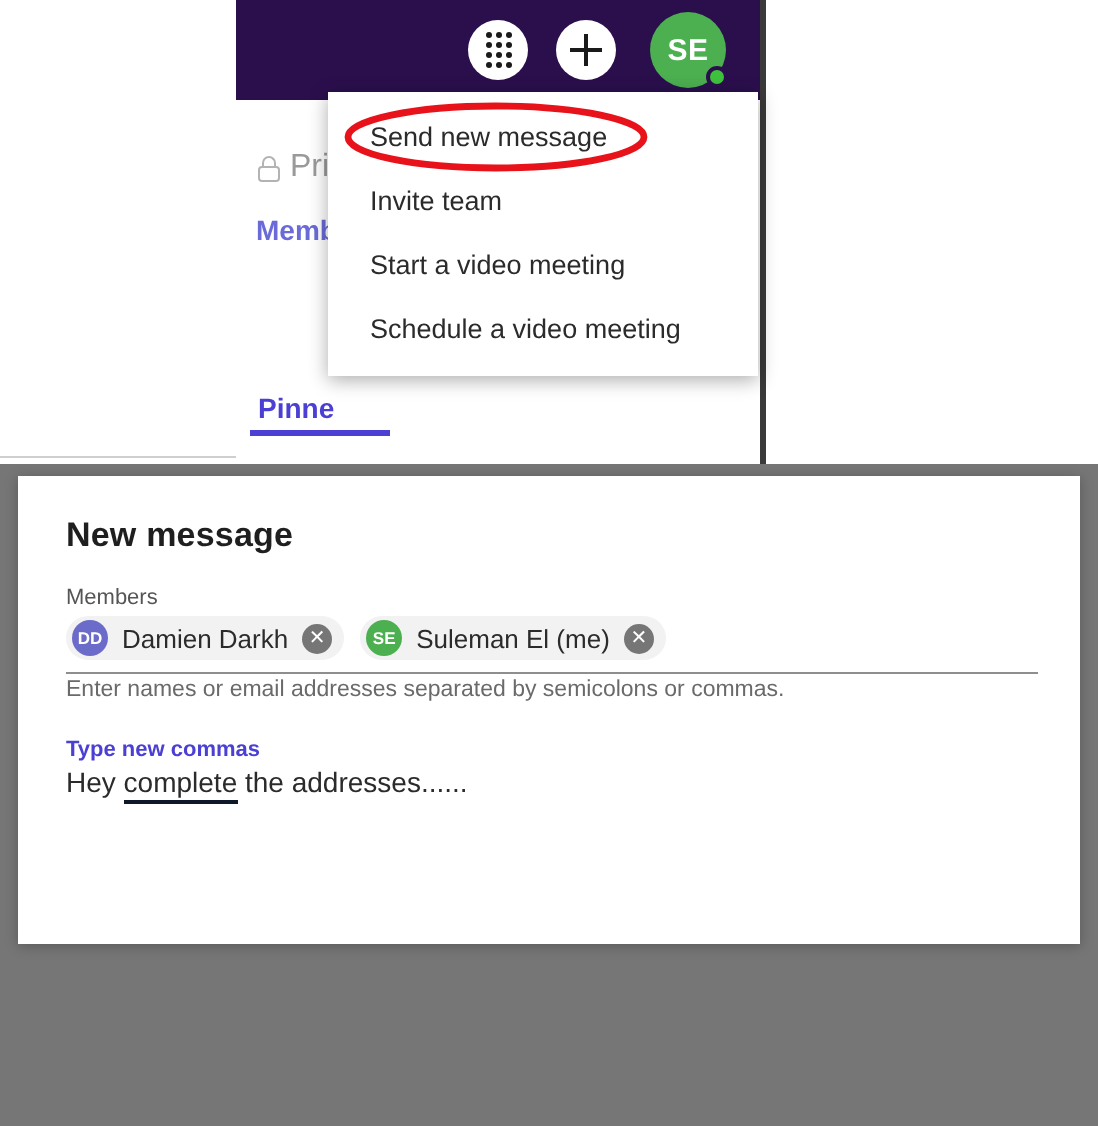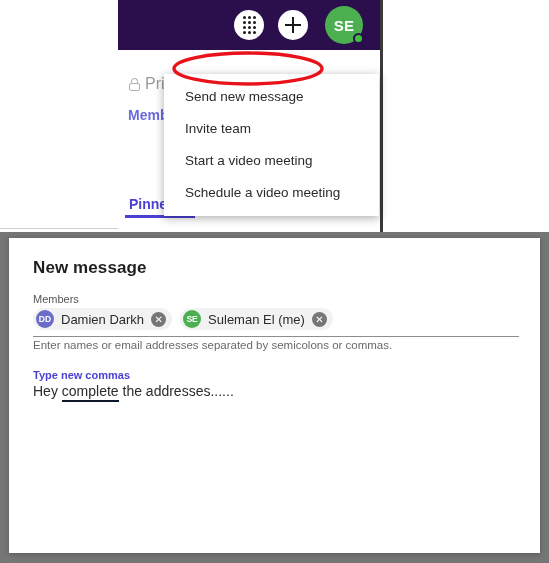--- a/index.html
+++ b/index.html
@@ -180,21 +180,20 @@
 
   
   #dropdown-menu {
     position: absolute;
     left: 164px; top: 46px;
     width: 215px;
     background: #ffffff;
     box-shadow: 0 2px 9px rgba(0,0,0,.33);
     padding: 6px 0 8px 0;
     box-sizing: border-box;
-    margin-top: 28px;
   }
   .menu-item {
     height: 32px;
     display: flex;
     align-items: center;
     padding: 0 14px 0 21px;
     font-size: 13.5px;
     color: #2b2b2b;
     white-space: nowrap;
     box-sizing: border-box;
@@ -223,21 +222,21 @@
     left: 0; top: 232px;
     width: 549px;
     height: 331px;
     background: #767676;
   }
 
   #new-message-dialog {
     position: absolute;
     left: 9px; top: 238px;
     width: 531px;
-    height: 315px;
+    height: 234px;
     background: #ffffff;
     box-sizing: border-box;
     box-shadow: 0 1px 6px rgba(0,0,0,.25);
   }
 
   #dialog-title {
     position: absolute;
     left: 24px; top: 20px;
     font-size: 17px;
     font-weight: bold;

